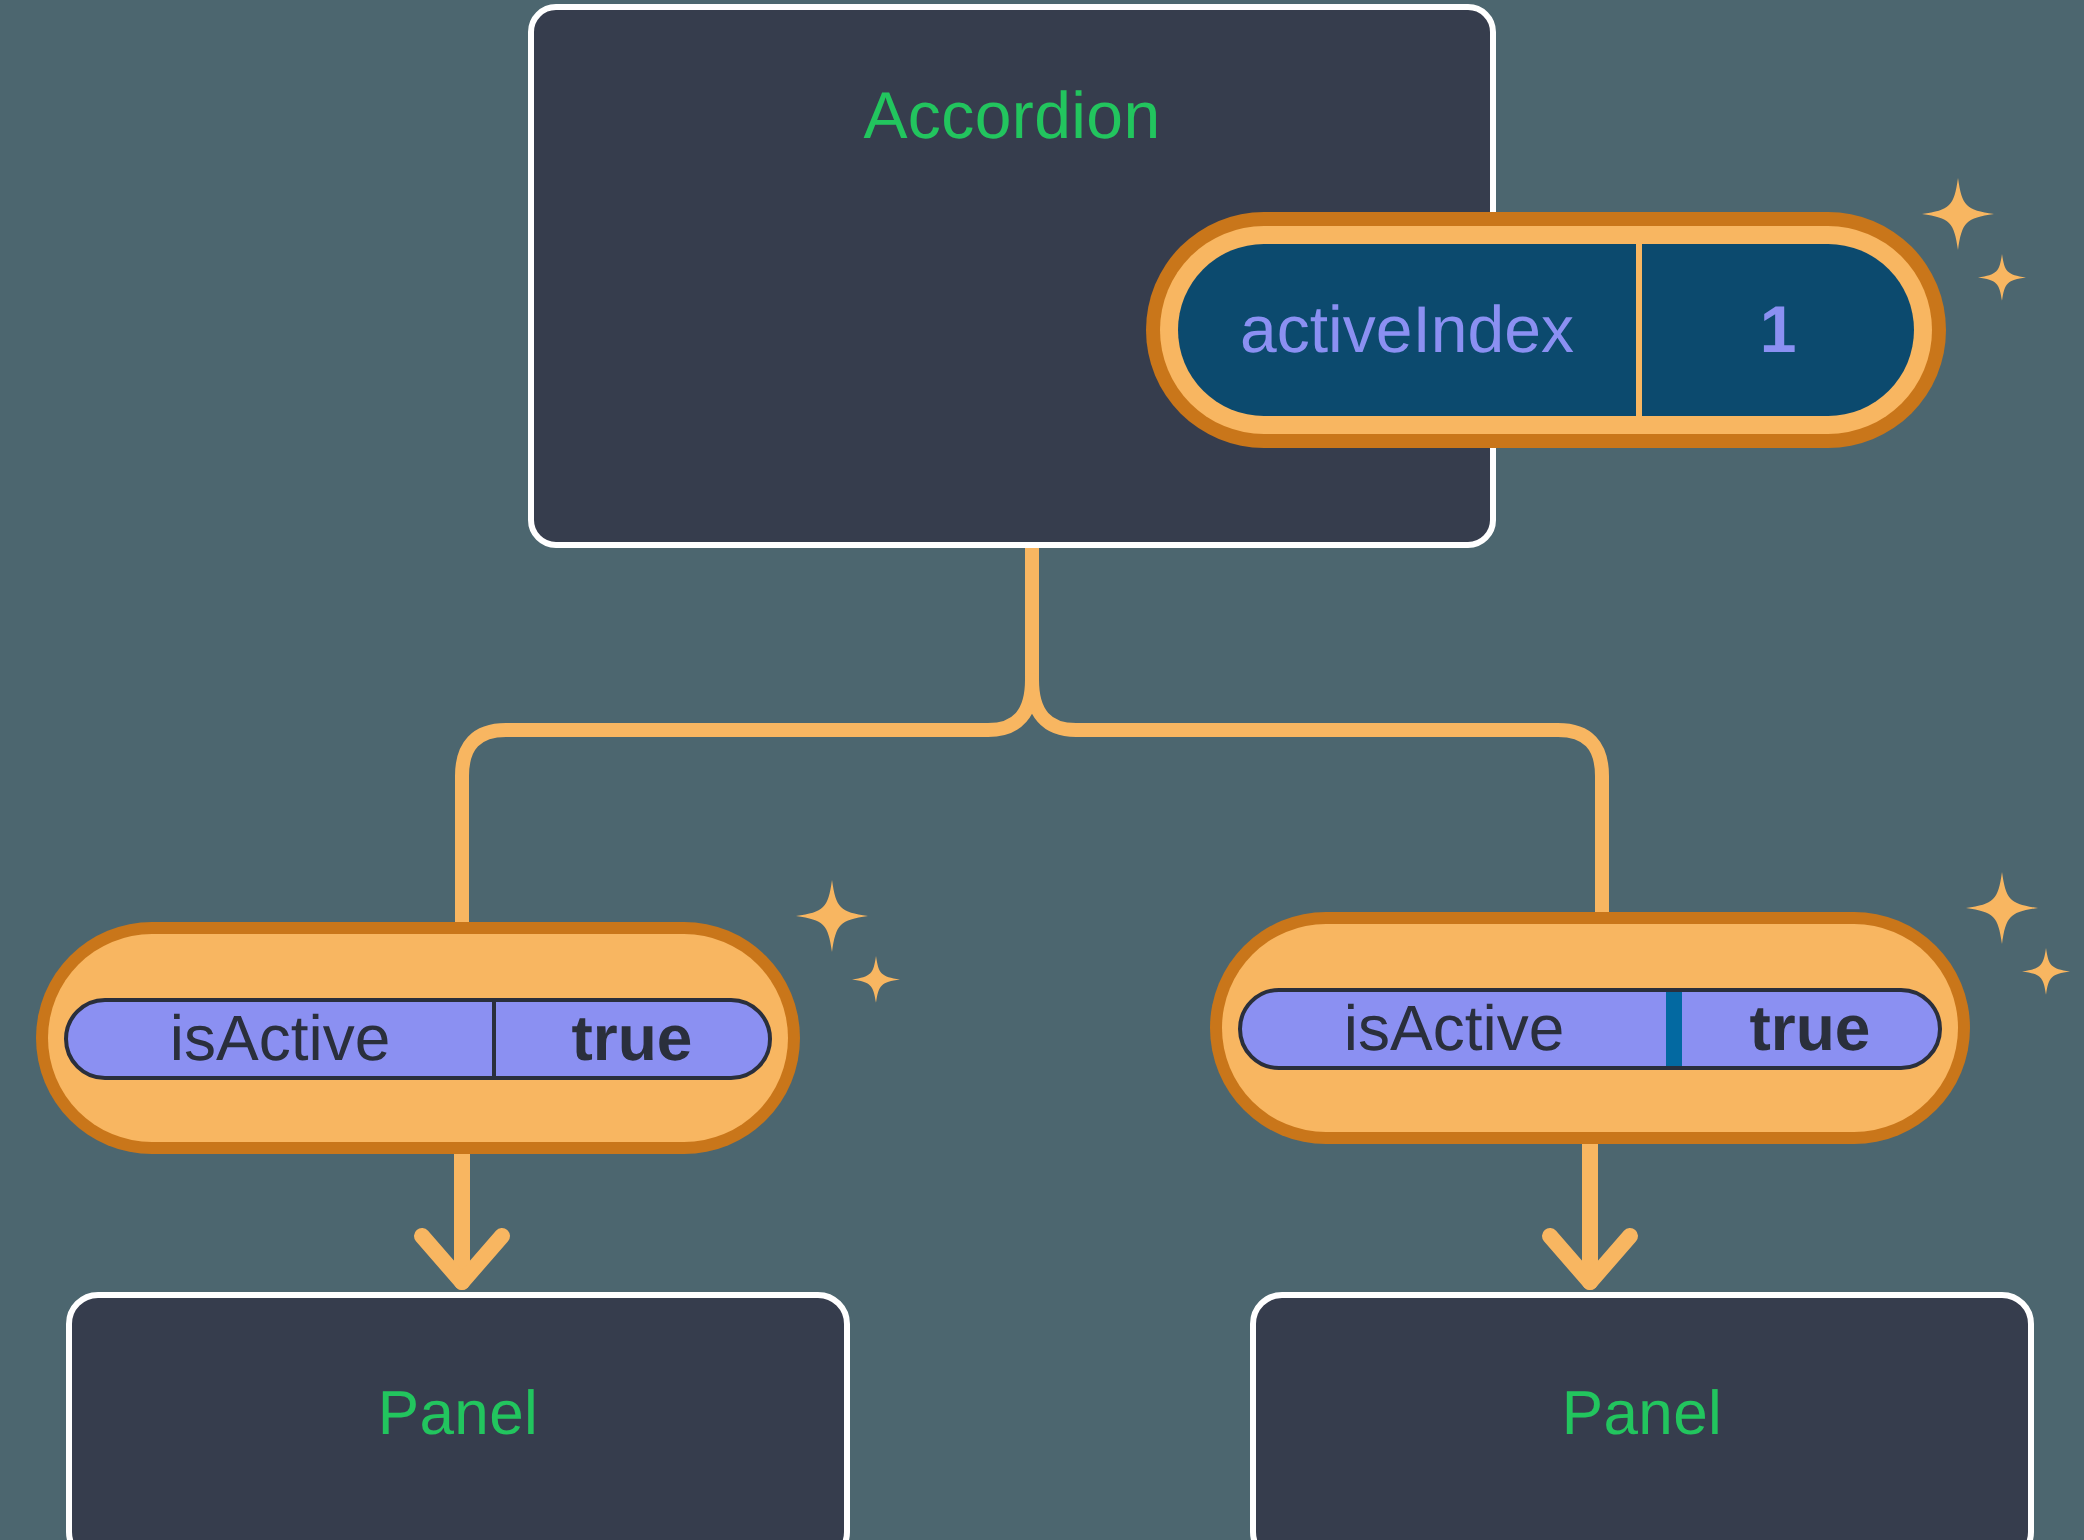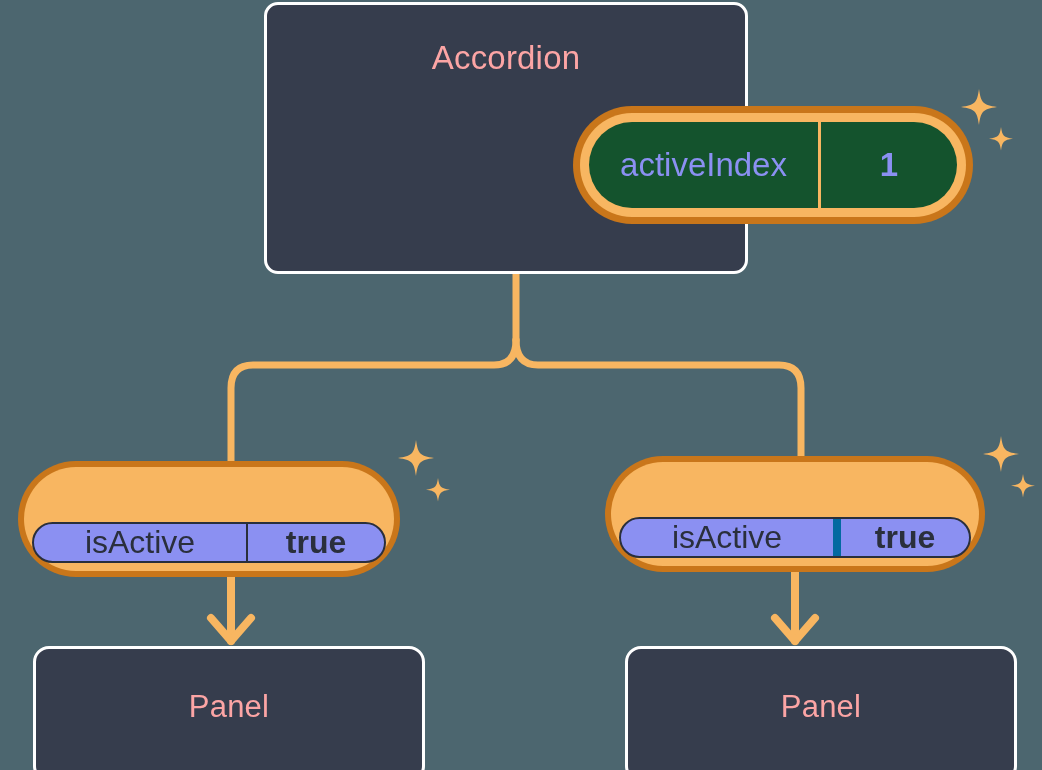--- a/index.html
+++ b/index.html
@@ -16,21 +16,21 @@
 
   
   .card{
     position:absolute;
     background:#363d4d;
     border:3px solid #ffffff;
     border-radius:14px;
     box-sizing:border-box;
   }
   .card-title{
-    color:#fca5a5;
+    color:#22c55e;
     font-size:33px;
     font-weight:400;
     text-align:center;
     letter-spacing:.2px;
     white-space:nowrap;
   }
   #accordion-card{left:264px;top:2px;width:484px;height:272px;}
   #accordion-card .card-title{position:absolute;left:0;right:0;top:34px;}
   .panel-card{top:646px;width:392px;height:136px;border-radius:16px;}
   .panel-card .card-title{position:absolute;left:0;right:0;top:40px;font-size:31px;}
@@ -66,33 +66,33 @@
   
   #pill-activeindex{
     left:306px;top:101px;width:400px;height:118px;
     background:#c9761a;
     padding:7px;
   }
   #pill-activeindex .ring{
     flex:1;display:flex;align-items:stretch;
     background:#f8b661;border-radius:999px;padding:9px;box-sizing:border-box;
   }
-  #pill-activeindex .inner{background:#14532d;}
+  #pill-activeindex .inner{background:#0c4a6e;}
   #pill-activeindex .cell{font-size:33px;color:#8b90f2;}
   #pill-activeindex .cell.key{flex:0 0 229px;}
   #pill-activeindex .cell.val{flex:1;border-left:3px solid #f8b661;}
 
   
   .pill-state{
     background:#c9761a;
     padding:6px;
     height:116px;
   }
   .pill-state .ring{
-    flex:1;display:flex;align-items:flex-end;
+    flex:1;display:flex;align-items:center;
     background:#f8b661;border-radius:999px;padding:8px;box-sizing:border-box;
   }
   .pill-state .inner{background:#8b90f2;border:2px solid #2a2f3c;}
   .pill-state .cell{font-size:32px;color:#2a2f3c;}
   #pill-left{left:18px;top:461px;width:382px;}
   #pill-left .cell.key{flex:0 0 212px;}
   #pill-left .cell.val{flex:1;border-left:2px solid #2a2f3c;}
   #pill-right{left:605px;top:456px;width:380px;}
   #pill-right .cell.key{flex:0 0 212px;}
   #pill-right .cell.val{flex:1;border-left:8px solid #0369a1;}

